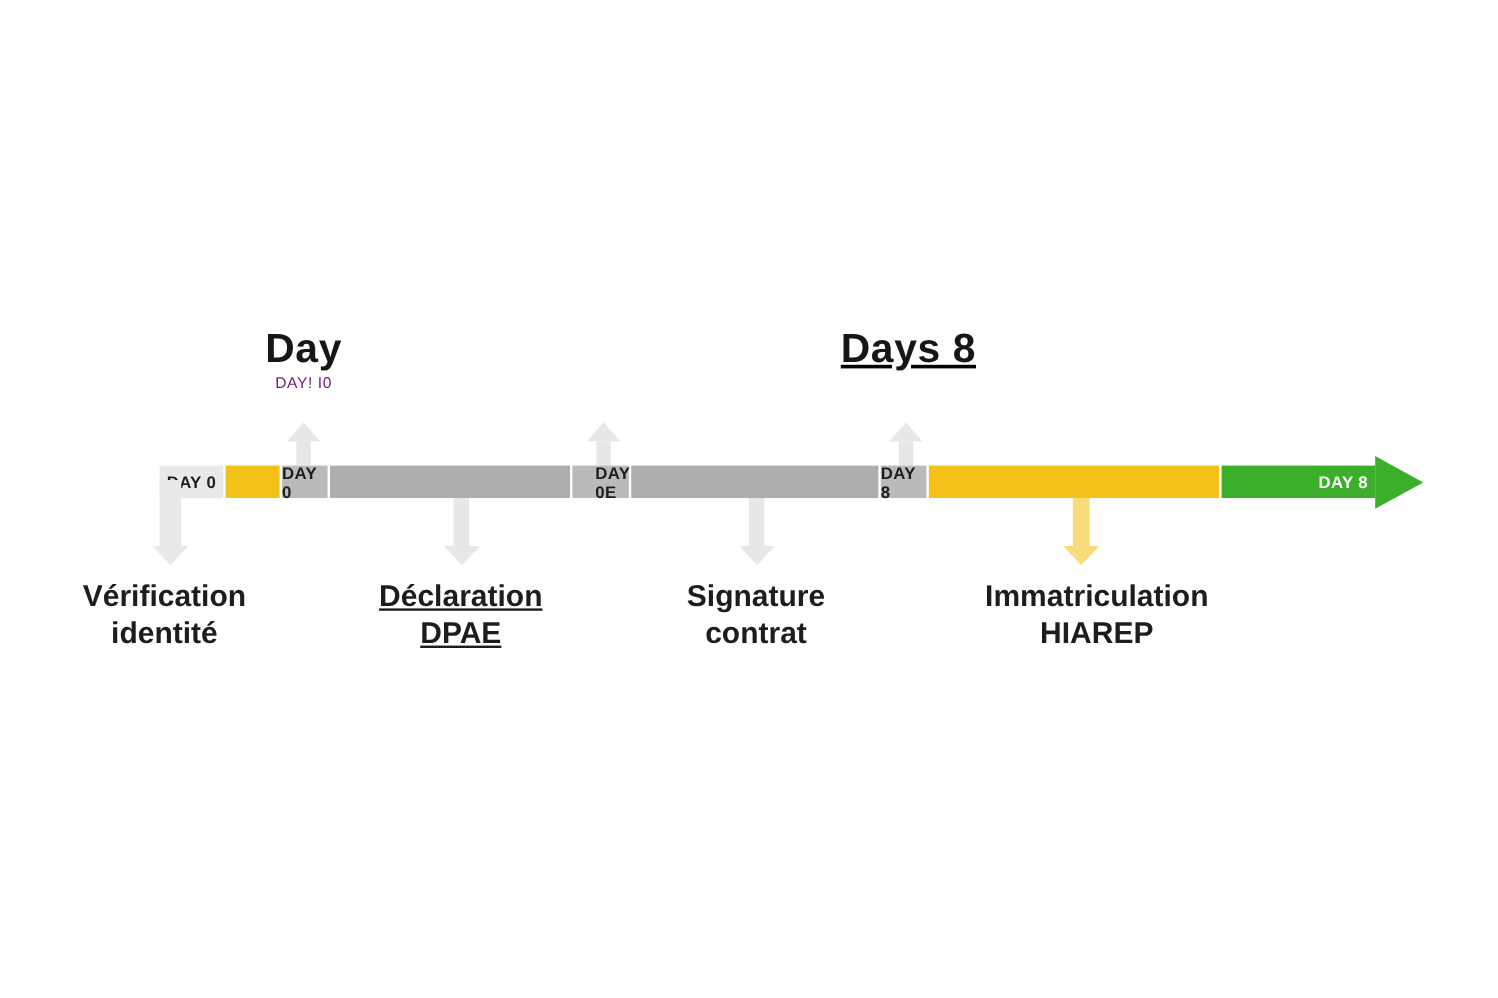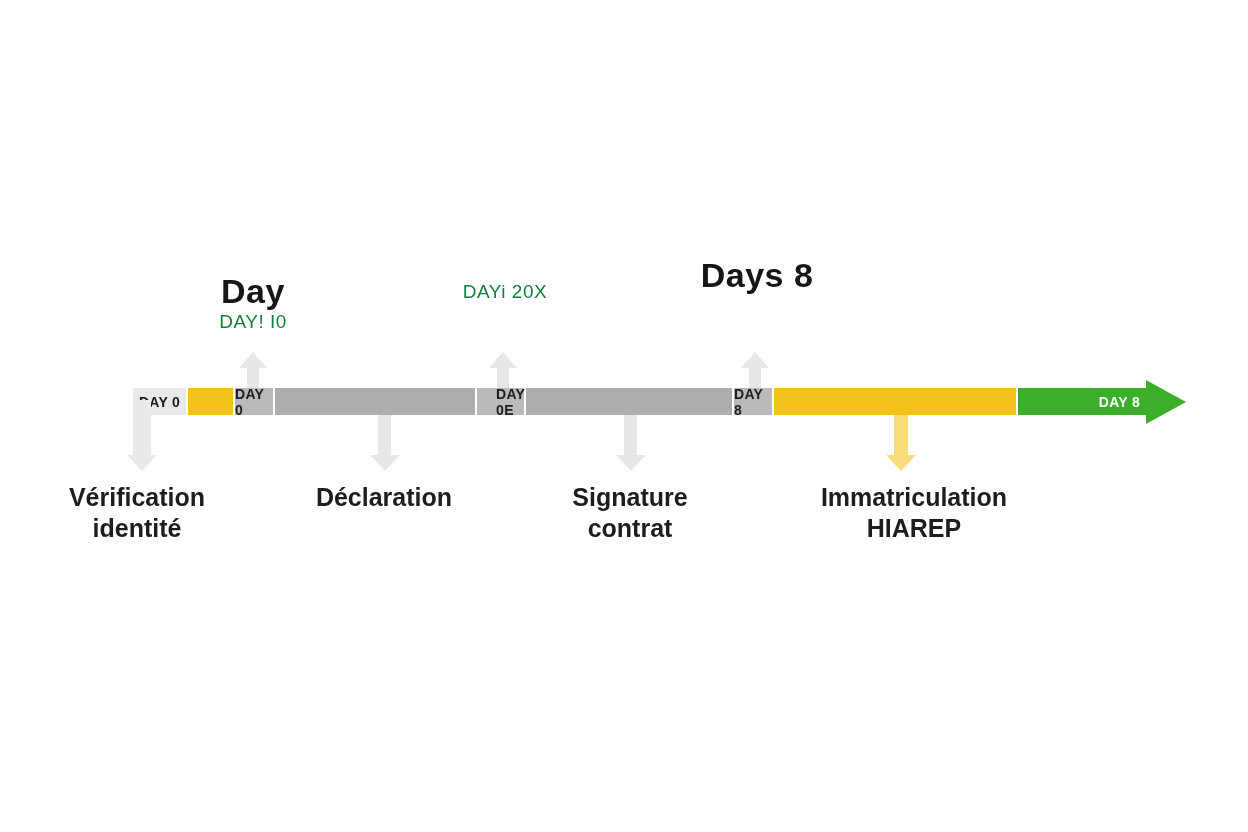--- a/index.html
+++ b/index.html
@@ -23,23 +23,23 @@
     text-align: center;
   }
   .milestone .title {
     font-size: 34px;
     font-weight: bold;
     color: #161616;
     letter-spacing: 0.5px;
     line-height: 30px;
   }
   .milestone .subtitle {
-    font-size: 19px;
+    font-size: 13px;
     font-weight: 400;
-    color: #15803d;
+    color: #701a75;
     letter-spacing: 0.5px;
     margin-top: 5px;
   }
 
   
   .segment {
     position: absolute;
     top: 388px;
     height: 27px;
     display: flex;
@@ -94,23 +94,22 @@
 </head>
 <body>
 
 <div class="canvas">
 
   <div class="milestone" style="left:103px; top:276px;">
     <div class="title">Day</div>
     <div class="subtitle">DAY! I0</div>
   </div>
   <div class="milestone" style="left:355px; top:276px;">
-    <div class="subtitle">DAYi 20X</div>
   </div>
-  <div class="milestone" style="left:607px; top:260px;">
+  <div class="milestone" style="left:607px; top:276px;text-decoration:underline;">
     <div class="title">Days 8</div>
   </div>
 
   <div class="head up-head" style="left:239px; top:352px;"></div>
   <div class="stem up-stem" style="left:247px; top:368px; height:20px;"></div>
   <div class="head up-head" style="left:489px; top:352px;"></div>
   <div class="stem up-stem" style="left:497px; top:368px; height:20px;"></div>
   <div class="head up-head" style="left:741px; top:352px;"></div>
   <div class="stem up-stem" style="left:749px; top:368px; height:20px;"></div>
 
@@ -134,22 +133,23 @@
   <div class="stem down-stem" style="left:624px; top:415px; height:40px;"></div>
   <div class="head down-head" style="left:616px; top:455px;"></div>
 
   <div class="stem down-stem yellow" style="left:894px; top:415px; height:40px;"></div>
   <div class="head down-head yellow" style="left:886px; top:455px;"></div>
 
   <div class="step" style="left:-33px;">
     <div>Vérification</div>
     <div>identité</div>
   </div>
-  <div class="step" style="left:214px;">
+  <div class="step" style="left:214px;text-decoration:underline;">
     <div>Déclaration</div>
+    <div>DPAE</div>
   </div>
   <div class="step" style="left:460px;">
     <div>Signature</div>
     <div>contrat</div>
   </div>
   <div class="step" style="left:744px;">
     <div>Immatriculation</div>
     <div>HIAREP</div>
   </div>
 

